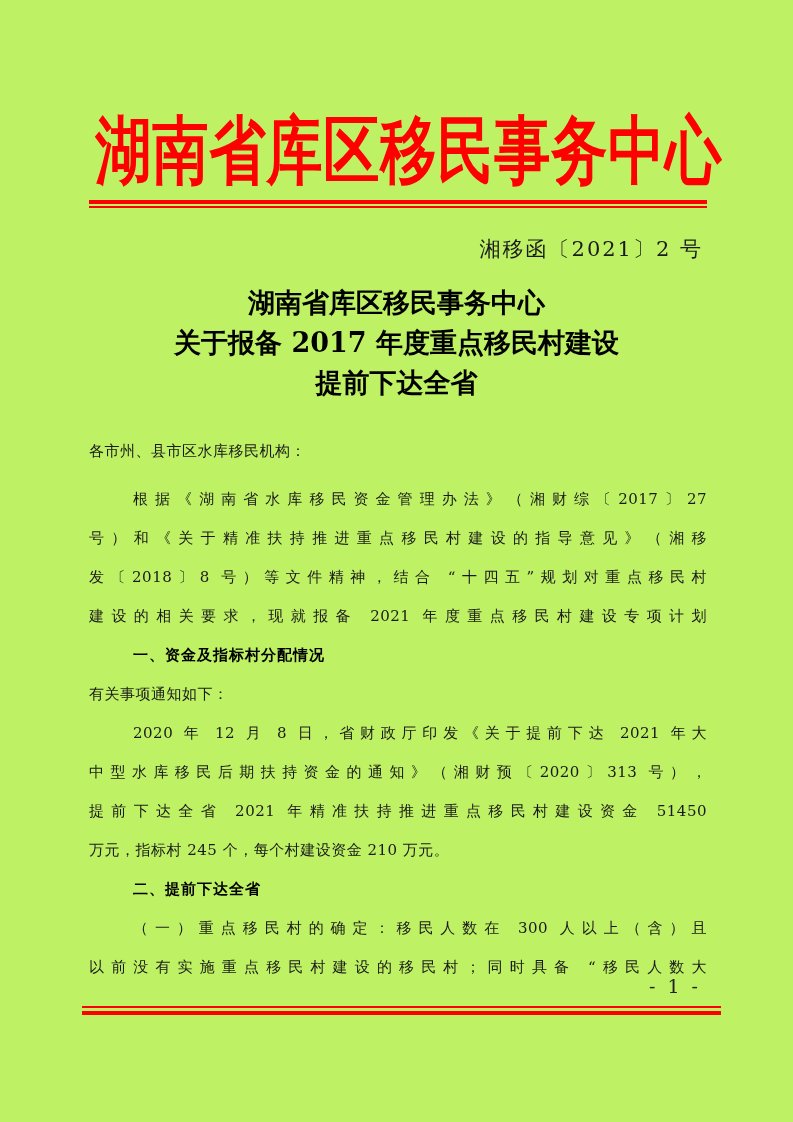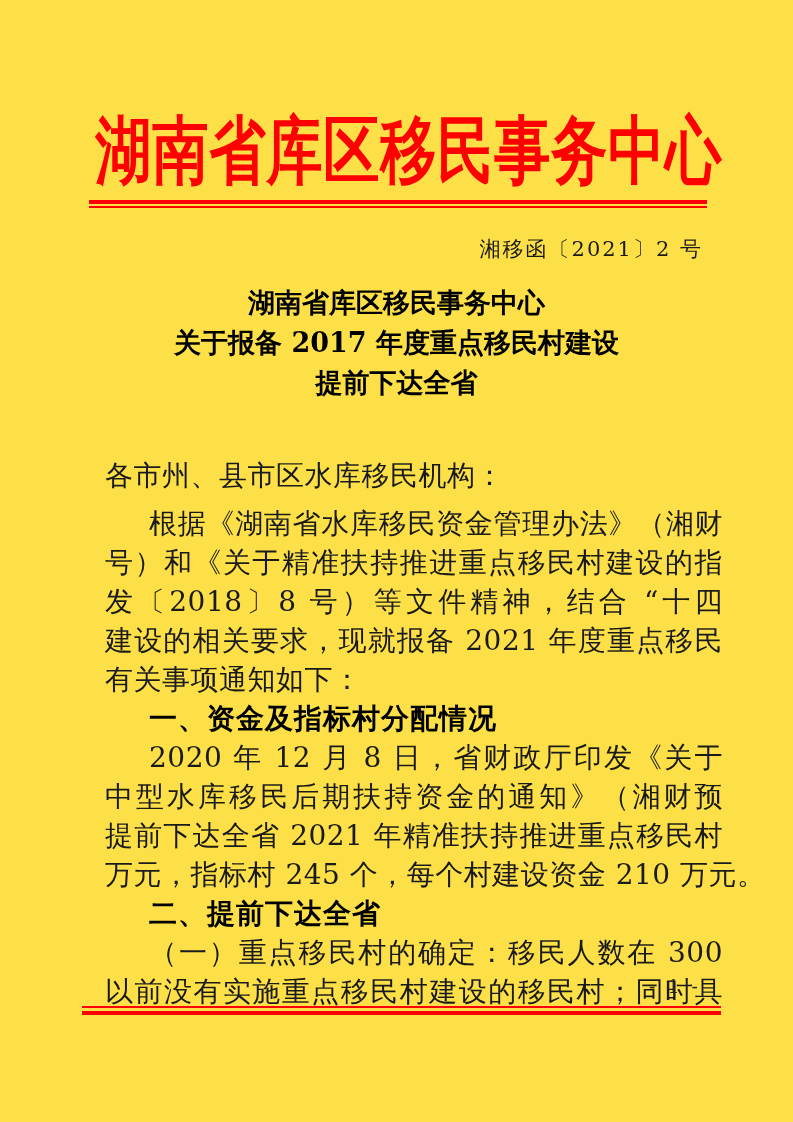--- a/index.html
+++ b/index.html
@@ -12,21 +12,21 @@
     width: 793px;
     height: 1122px;
     position: relative;
     overflow: hidden;
     font-family: "DejaVu Serif", "Liberation Serif", serif;
     color: var(--ink);
   }
   .page {
     position: absolute;
     inset: 0;
-    background: #fde047;
+    background: #bef264;
   }
   
   .letterhead {
     position: absolute;
     top: 102px;
     left: 0;
     width: 793px;
     text-align: center;
     color: var(--accent);
     font-size: 74px;
@@ -63,27 +63,26 @@
     width: 793px;
     text-align: center;
     font-size: 27px;
     font-weight: bold;
     line-height: 40px;
     color: #000;
   }
   
   .doc-body {
     position: absolute;
-    top: 456px;
+    top: 432px;
     left: 89px;
     width: 618px;
-    font-size: 28px;
+    font-size: 15px;
     line-height: 39px;
     color: var(--ink);
-    margin-left: 16px;
   }
   .body-line {
     height: 39px;
     white-space: nowrap;
     letter-spacing: 0.5px;
   }
   .body-line.justify {
     white-space: normal;
     text-align: justify;
     text-align-last: justify;
@@ -137,22 +136,22 @@
     <div>关于报备 2017 年度重点移民村建设</div>
     <div>提前下达全省</div>
   </div>
 
   <div class="doc-body">
       <div class="body-line gap-after">各市州、县市区水库移民机构：</div>
       <div class="body-line justify indent">根据《湖南省水库移民资金管理办法》（湘财综〔2017〕27</div>
       <div class="body-line justify">号）和《关于精准扶持推进重点移民村建设的指导意见》（湘移</div>
       <div class="body-line justify">发〔2018〕8 号）等文件精神，结合 “十四五”规划对重点移民村</div>
       <div class="body-line justify">建设的相关要求，现就报备 2021 年度重点移民村建设专项计划</div>
+      <div class="body-line indent heading">一、资金及指标村分配情况</div>
       <div class="body-line">有关事项通知如下：</div>
-      <div class="body-line indent heading">一、资金及指标村分配情况</div>
       <div class="body-line justify indent">2020 年 12 月 8 日，省财政厅印发《关于提前下达 2021 年大</div>
       <div class="body-line justify">中型水库移民后期扶持资金的通知》（湘财预〔2020〕313 号），</div>
       <div class="body-line justify">提前下达全省 2021 年精准扶持推进重点移民村建设资金 51450</div>
       <div class="body-line">万元，指标村 245 个，每个村建设资金 210 万元。</div>
       <div class="body-line indent heading">二、提前下达全省</div>
       <div class="body-line justify indent">（一）重点移民村的确定：移民人数在 300 人以上（含）且</div>
       <div class="body-line justify">以前没有实施重点移民村建设的移民村；同时具备 “移民人数大</div>
     </div>
 
   <div class="page-number">- 1 -</div>

